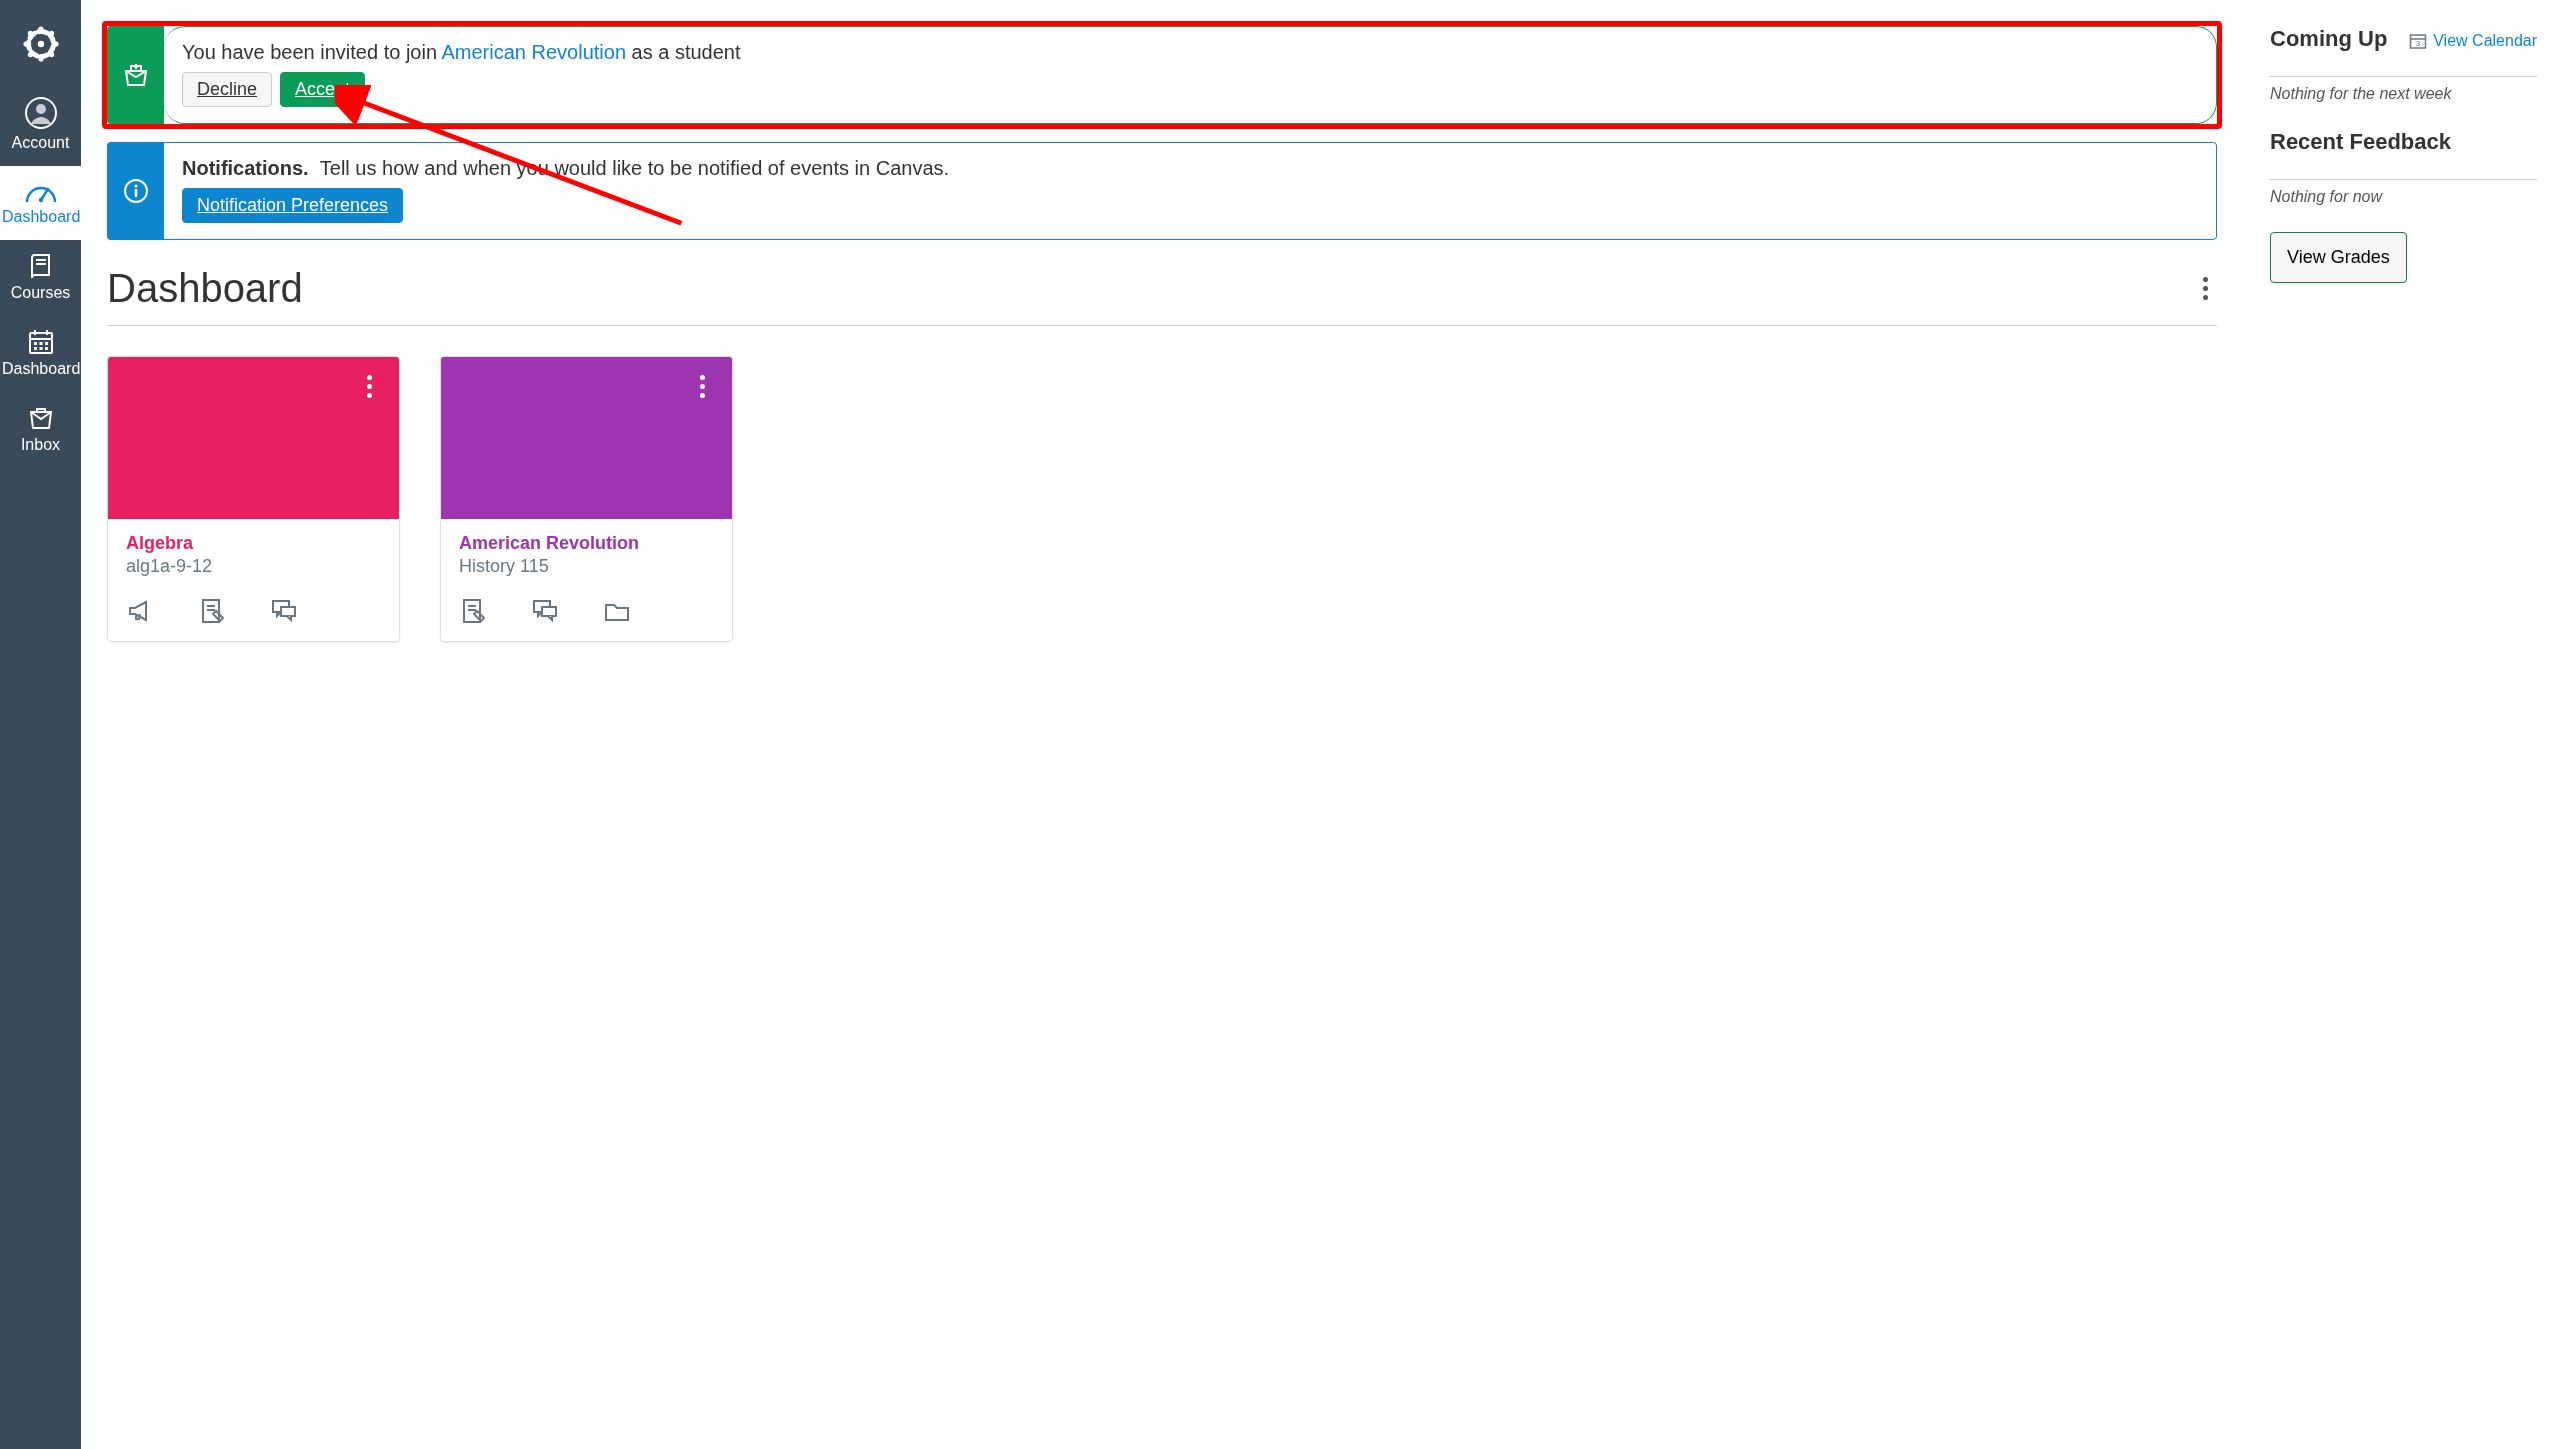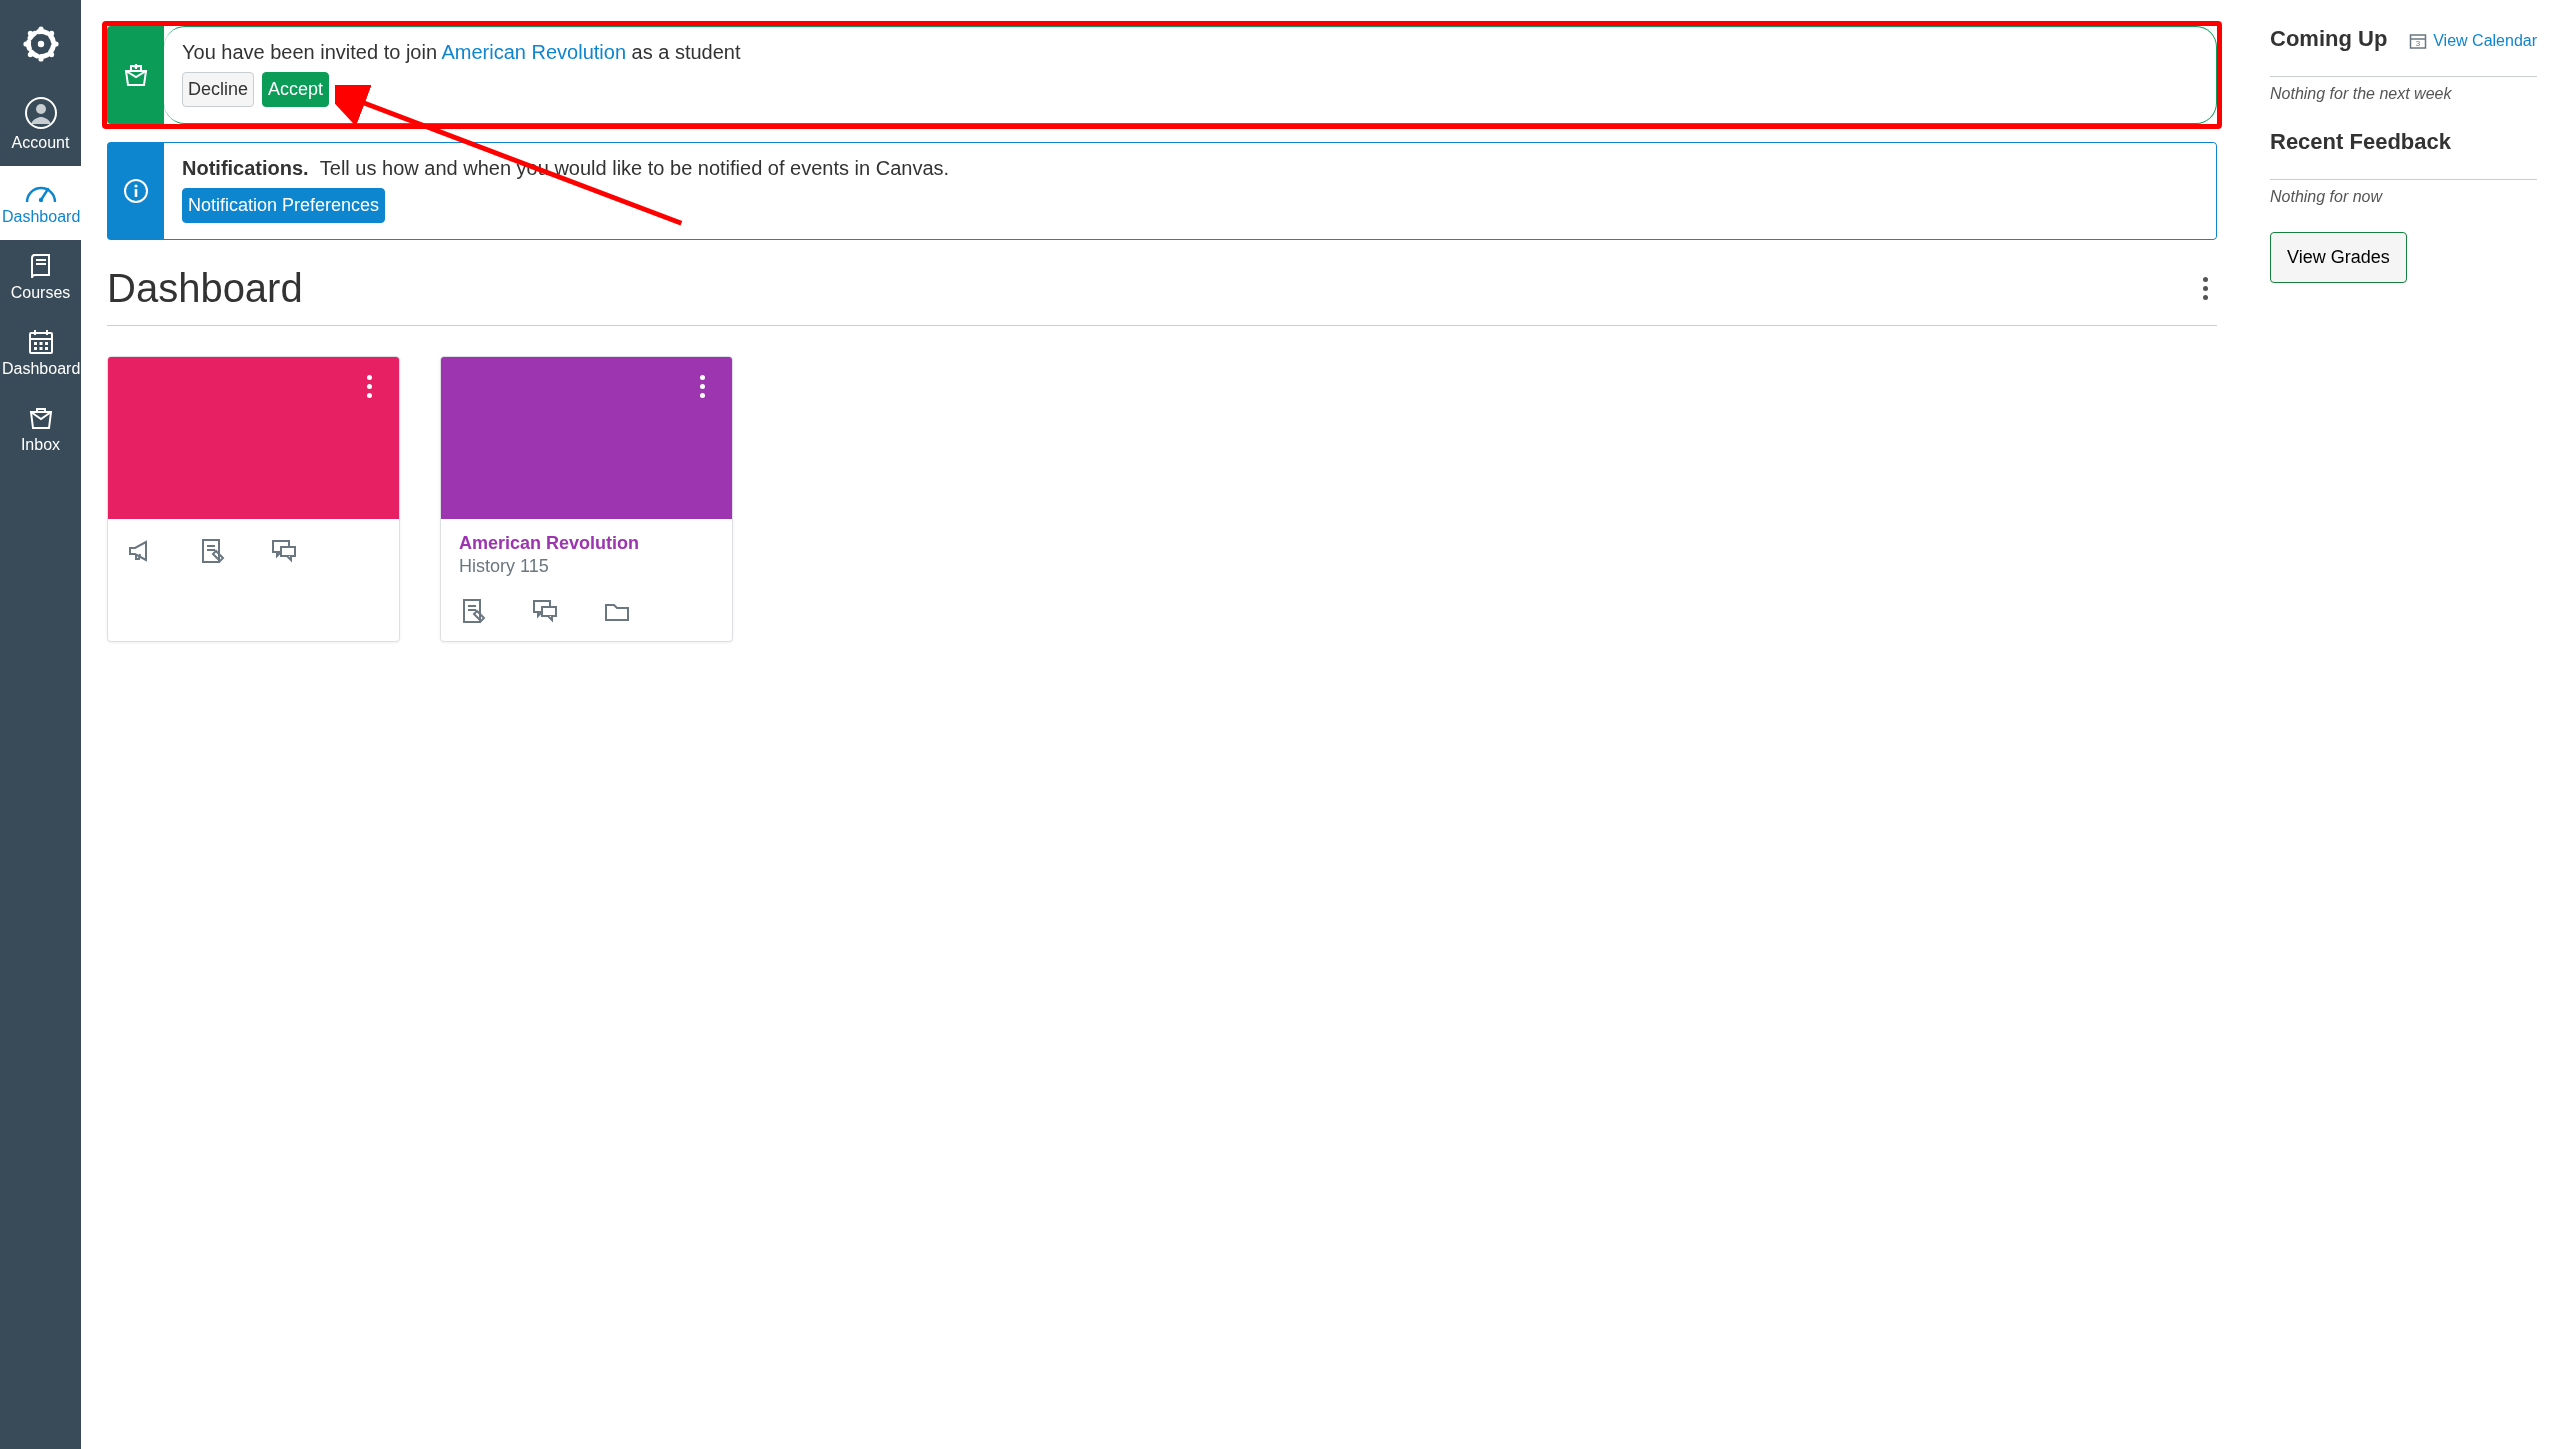--- a/index.html
+++ b/index.html
@@ -48,21 +48,21 @@
   .alert.info   .stripe { background:#0E85CF; }
   .alert.info   .body   { border-color:#0E85CF; }
 
   .highlight-box { border:5px solid #FF0000; padding:0; margin:-5px -5px 13px -5px; border-radius:4px;}
   .highlight-box .alert { margin:0; }
 
   .alert .msg { font-size:20px; color:#333; }
   .alert .msg a { color:#0E85CF; text-decoration:none; }
   .alert .msg strong { font-weight:700; }
 
-  .btn { display:inline-block; padding:6px 5px; font-size:18px; border-radius:4px; border:1px solid #C7CDD1; background:#F5F5F5; color:#333; cursor:pointer;}
+  .btn { display:inline-block; padding:6px 14px; font-size:18px; border-radius:4px; border:1px solid #C7CDD1; background:#F5F5F5; color:#333; cursor:pointer;text-decoration:underline;}
   .btn.primary-green { background:#0B9D58; border-color:#0B9D58; color:#fff;}
   .btn.primary-blue  { background:#0E85CF; border-color:#0E85CF; color:#fff;}
   .btnrow { margin-top:8px; display:flex; gap:8px;}
 
   
   .arrow-annot {
     position:absolute;
     pointer-events:none;
   }
 
@@ -262,20 +262,24 @@
 
     <div class="cards" id="cards">
         <div class="card">
           <div class="hero" style="background:#E71F63">
             <div class="kebab">
               <span></span>
               <span></span>
               <span></span>
             </div>
           </div>
+          <div class="info">
+            <div class="title" style="color:#E71F63">Algebra</div>
+            <div class="sub">alg1a-9-12</div>
+          </div>
           <div class="iconrow">
             <span>
               <svg width="28" height="28" viewBox="0 0 28 28">
                 <path d="M4 11h5l11-6v18l-11-6H4z" fill="none" stroke="#6B7780" stroke-width="2"></path>
                 <path d="M10 17v5h3l1-5" fill="none" stroke="#6B7780" stroke-width="2"></path>
               </svg>
             </span>
             <span>
               <svg width="28" height="28" viewBox="0 0 28 28">
                 <rect x="5" y="3" width="16" height="22" fill="none" stroke="#6B7780" stroke-width="2"></rect>

